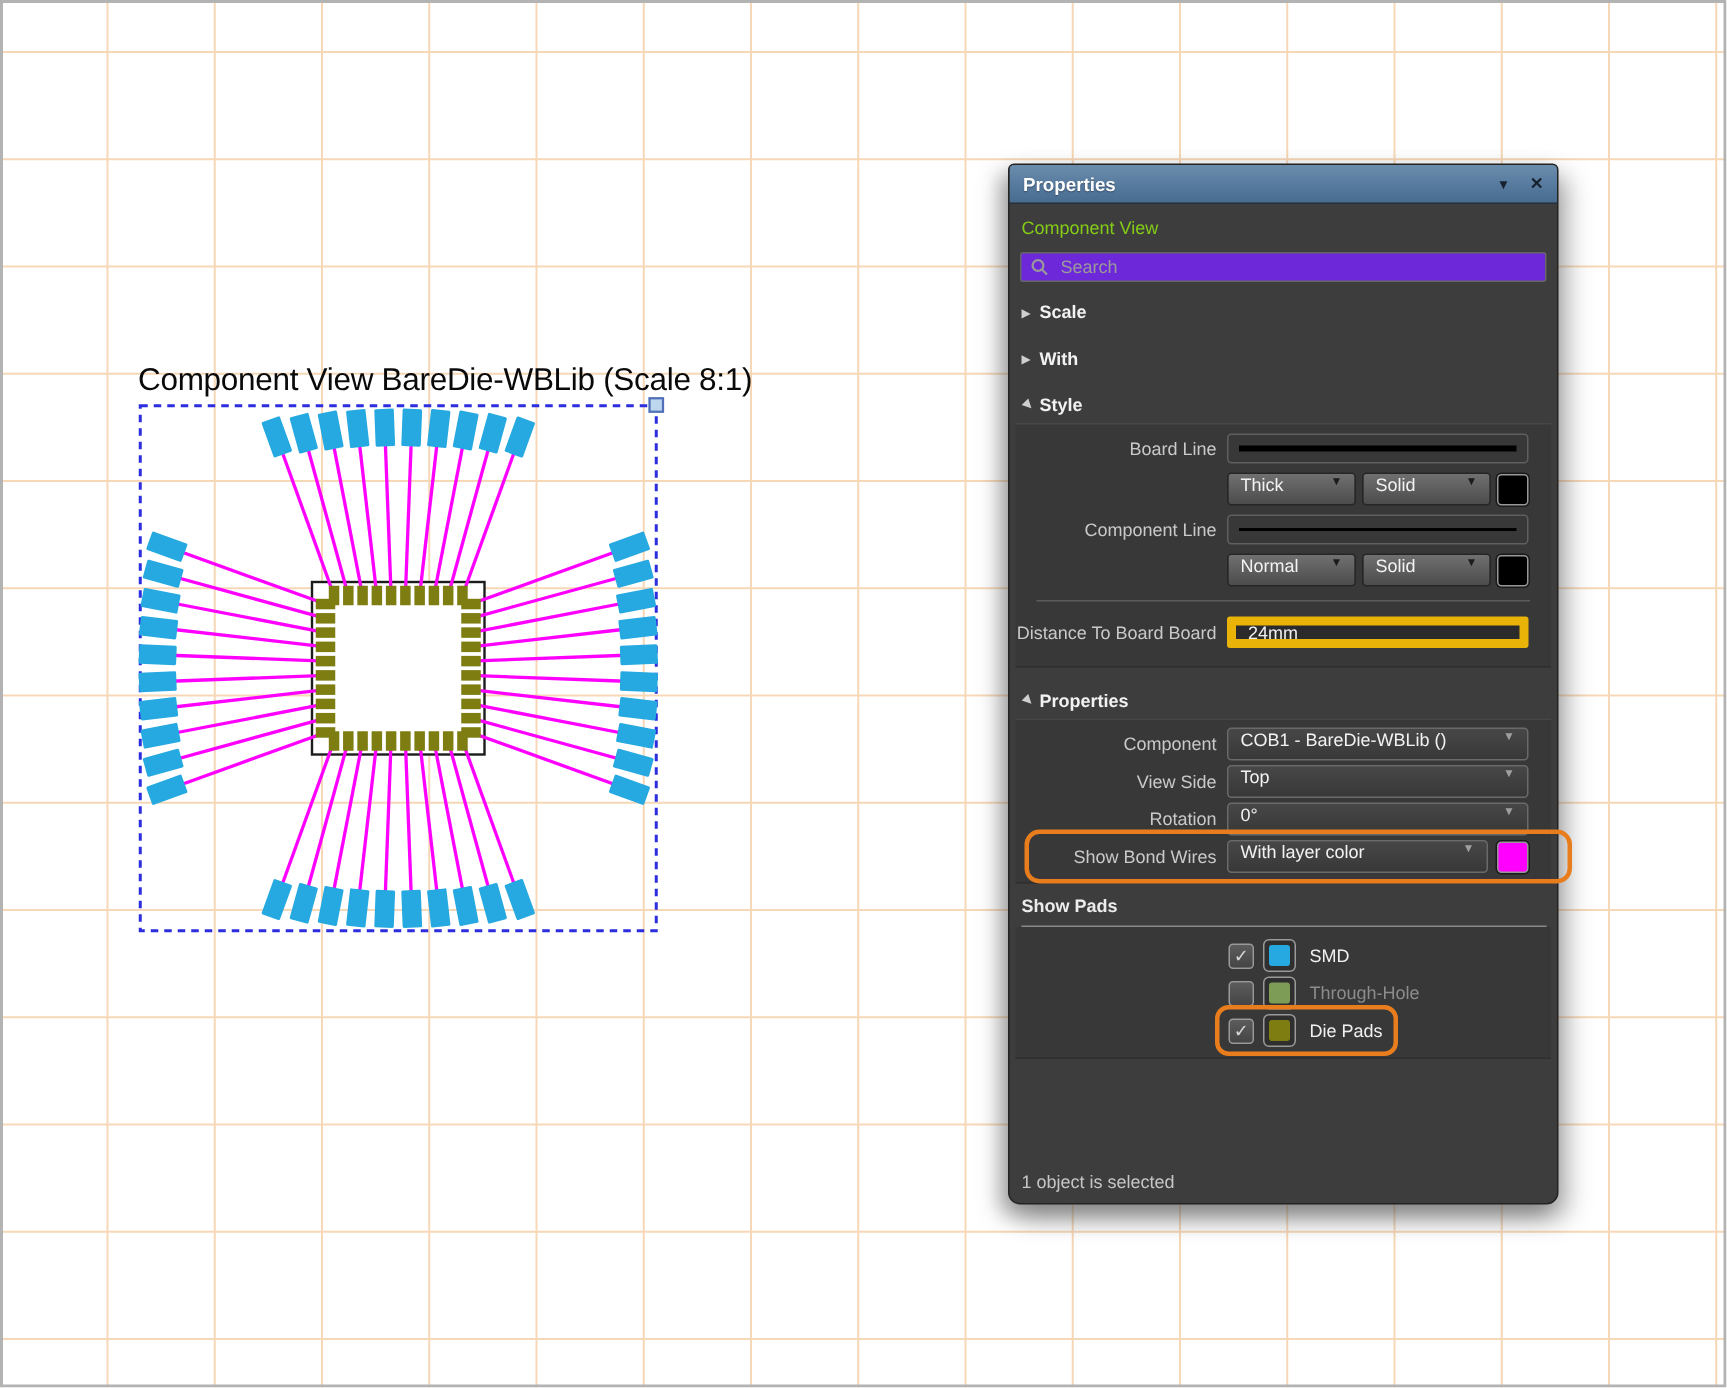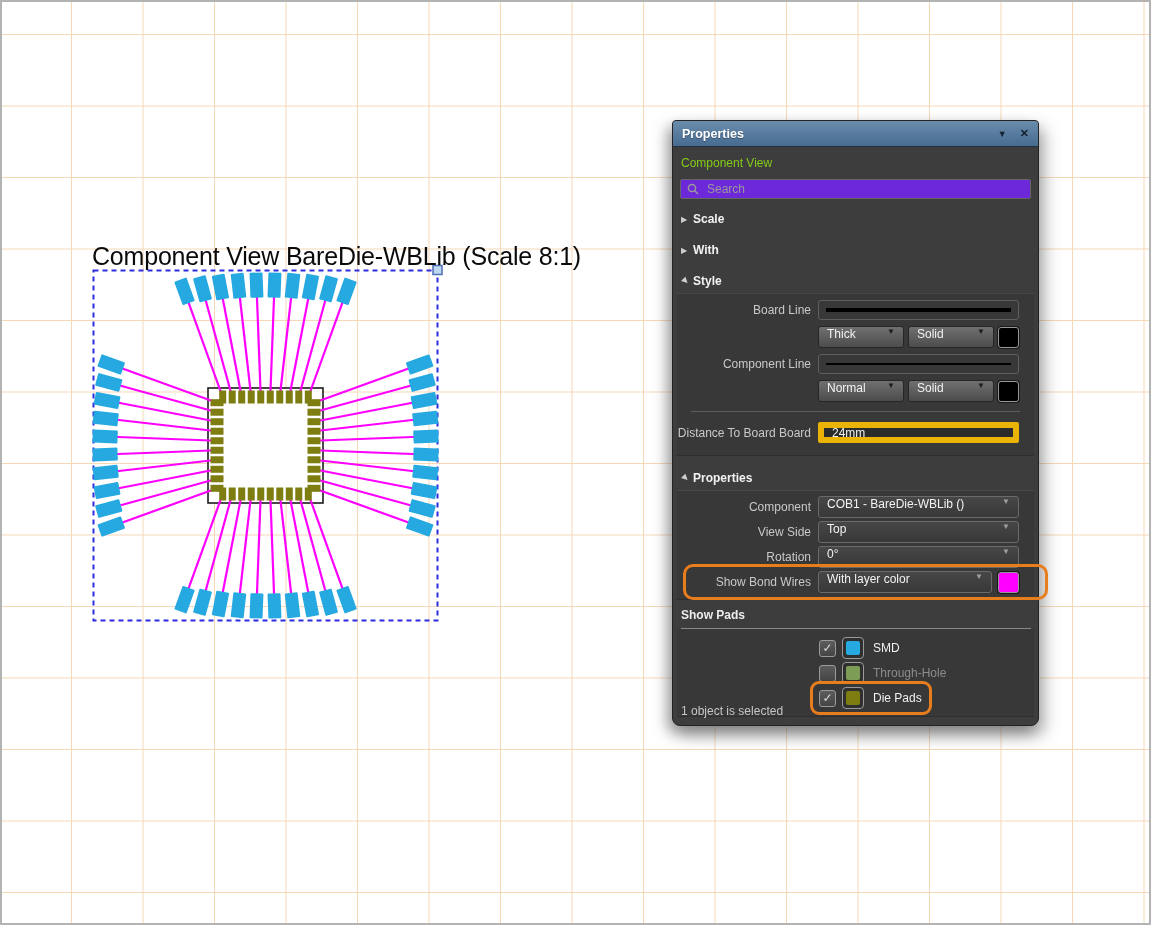--- a/index.html
+++ b/index.html
@@ -18,31 +18,31 @@
       linear-gradient(to bottom, #f6d7b6 1px, transparent 1px);
     background-size:71.5px 71.5px;
     background-position:71px 34px;
   }
   .screen::after{
     content:''; position:absolute; inset:0; pointer-events:none;
     border:2px solid #b3b3b3;
   }
   .fig-title{
     position:absolute; left:92px; top:242px; z-index:2;
-    font-size:25px; color:#0a0a0a; white-space:nowrap; letter-spacing:-0.2px;
+    font-size:21px; color:#0a0a0a; white-space:nowrap; letter-spacing:-0.2px;
   }
   svg.fig { position:absolute; left:0; top:0; z-index:1; }
 
   
   .panel{
-    position:absolute; left:672px; top:109px; width:367px; height:606px; z-index:5;
+    position:absolute; left:672px; top:109px; width:367px; height:694px; z-index:5;
     background:#3d3d3d; border:1px solid #232323;
     border-radius:4px 4px 8px 8px;
     box-shadow:-5px 7px 14px rgba(90,90,90,.55), 6px 9px 16px rgba(90,90,90,.45);
-    color:#d6d6d6; font-size:12px;margin-top:11px;
+    color:#d6d6d6; font-size:12px;
   }
   .panel-header{
     height:26px; display:flex; align-items:center; padding:0 9px;
     border-radius:3px 3px 0 0;
     background:linear-gradient(180deg,#6b8dac 0%,#567a9e 55%,#486b90 100%);
     border-bottom:1px solid #22313f;
   }
   .panel-title{ color:#ffffff; font-weight:bold; font-size:12.5px;
     text-shadow:0 1px 1px rgba(0,0,0,.35); }
   .hdr-icons{ margin-left:auto; display:flex; align-items:center; gap:13px; }

